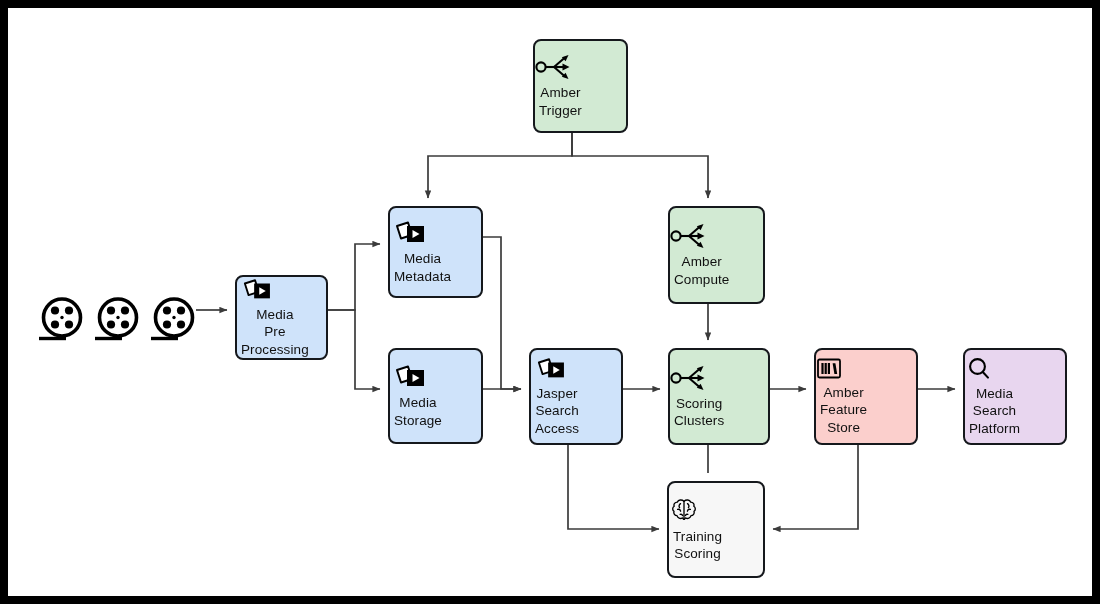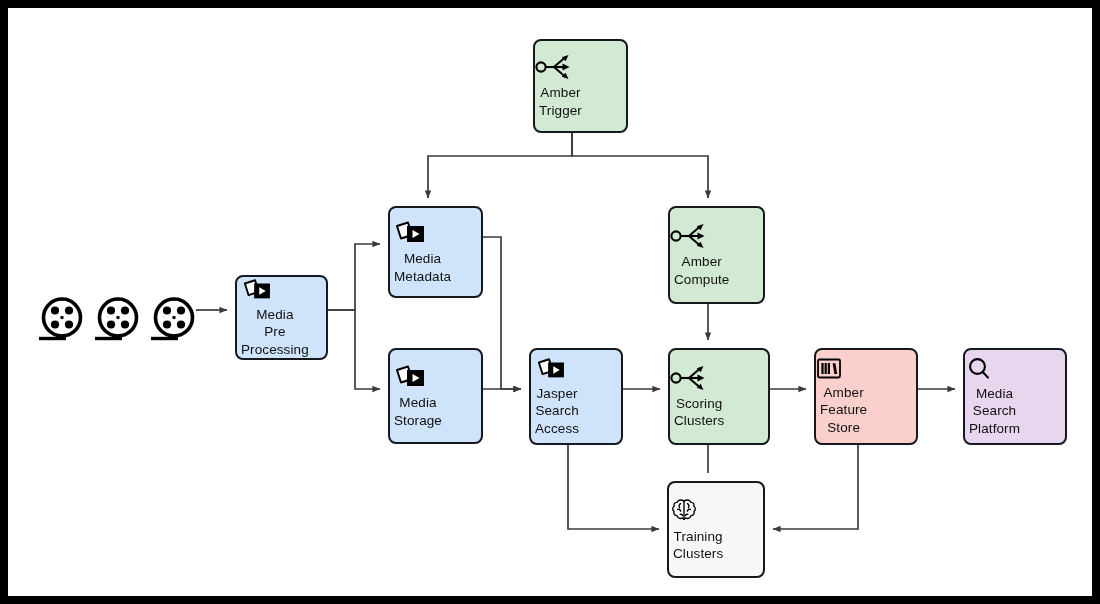--- a/index.html
+++ b/index.html
@@ -308,17 +308,17 @@
             <path d="M11.5,6.6 C10,7.6 9.6,9.4 10.6,10.6"></path>
             <path d="M8.6,12.4 C9.9,12.1 11.3,12.9 11.6,14.2"></path>
             <path d="M18.5,6.6 C20,7.6 20.4,9.4 19.4,10.6"></path>
             <path d="M21.4,12.4 C20.1,12.1 18.7,12.9 18.4,14.2"></path>
             <path d="M11.2,17.4 C12.3,17 13.2,17.6 13.6,18.6"></path>
             <path d="M18.8,17.4 C17.7,17 16.8,17.6 16.4,18.6"></path>
           </g>
         </svg>
       </span>
       <span class="label">Training
-Clusters</span>
+Scoring</span>
     </div>
 
   </div>
 </div>
 
 </body></html>

